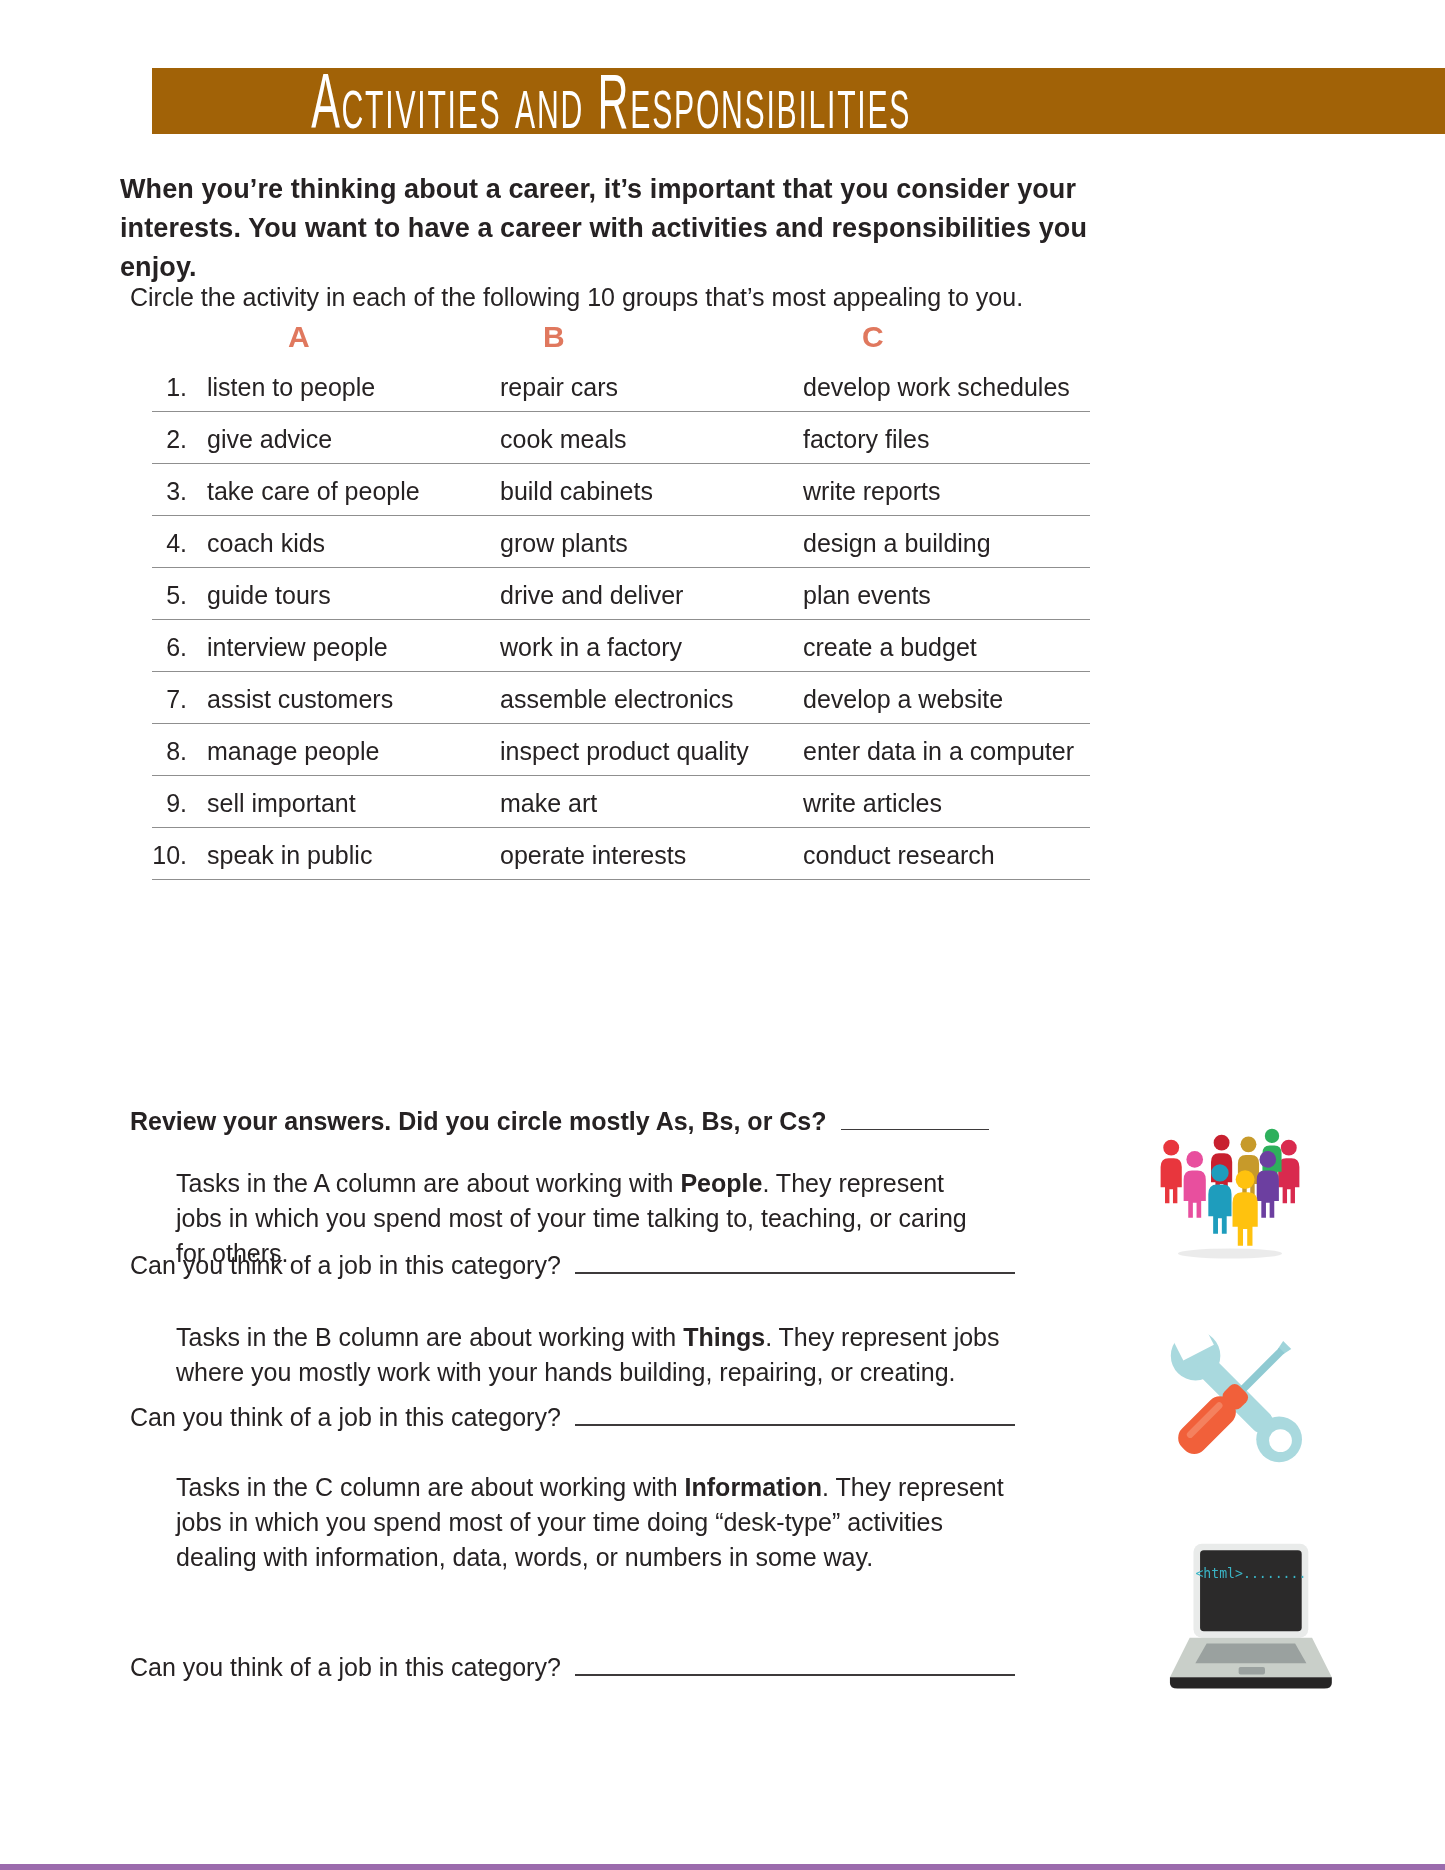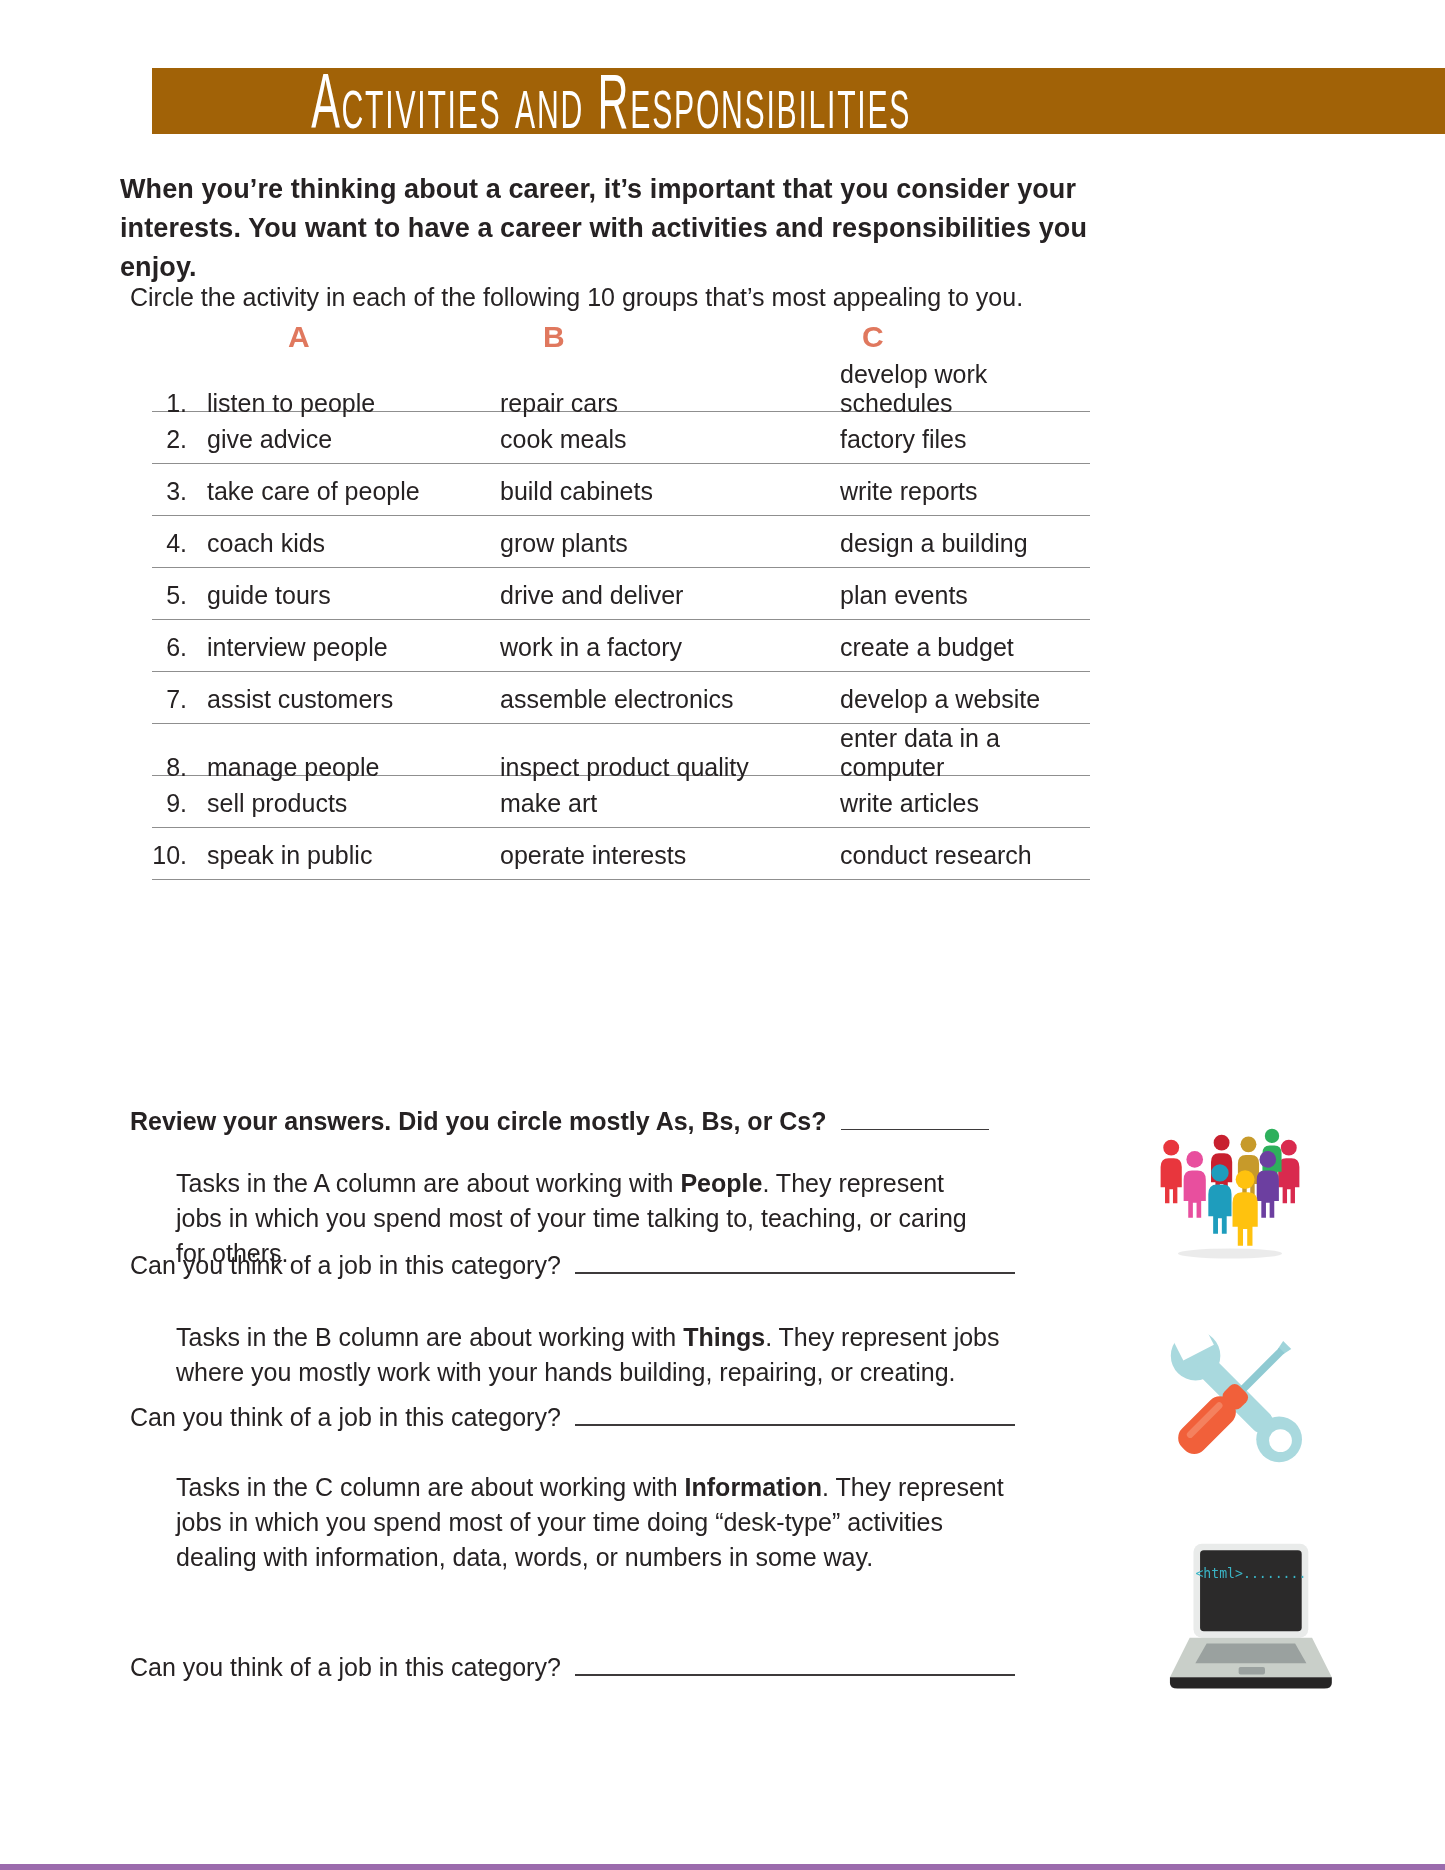--- a/index.html
+++ b/index.html
@@ -43,21 +43,21 @@
   .tbl-head .h-b { padding-left:47px; }
   .tbl-head .h-c { padding-left:62px; }
   .tbl-row {
     display:grid; grid-template-columns:48px 296px 304px 290px;
     height:52px; align-items:end; padding-bottom:9px;
     border-bottom:1.5px solid #8f8f8f; font-size:25px;
   }
   .cell-num { text-align:right; padding-right:13px; }
   .cell-a { padding-left:7px; }
   .cell-b { padding-left:4px; }
-  .cell-c { padding-left:3px;margin-left:37px; }
+  .cell-c { padding-left:3px; }
 
   
   .review-prompt {
     position:absolute; left:130px; top:1106px; font-size:25px; font-weight:bold;
   }
   .para { position:absolute; left:130px; font-size:25px; line-height:35px;margin-left:46px; }
   .para-a { top:1166px; width:805px; }
   .para-b { top:1320px; width:845px; }
   .para-c { top:1470px; width:840px; }
   .q-line { position:absolute; left:130px; font-size:25px; }
@@ -157,21 +157,21 @@
       <span class="cell-c">develop a website</span>
     </div>
     <div class="tbl-row">
       <span class="cell-num">8.</span>
       <span class="cell-a">manage people</span>
       <span class="cell-b">inspect product quality</span>
       <span class="cell-c">enter data in a computer</span>
     </div>
     <div class="tbl-row">
       <span class="cell-num">9.</span>
-      <span class="cell-a">sell products</span>
+      <span class="cell-a">sell important</span>
       <span class="cell-b">make art</span>
       <span class="cell-c">write articles</span>
     </div>
     <div class="tbl-row">
       <span class="cell-num">10.</span>
       <span class="cell-a">speak in public</span>
       <span class="cell-b">operate interests</span>
       <span class="cell-c">conduct research</span>
     </div>
   </div>

